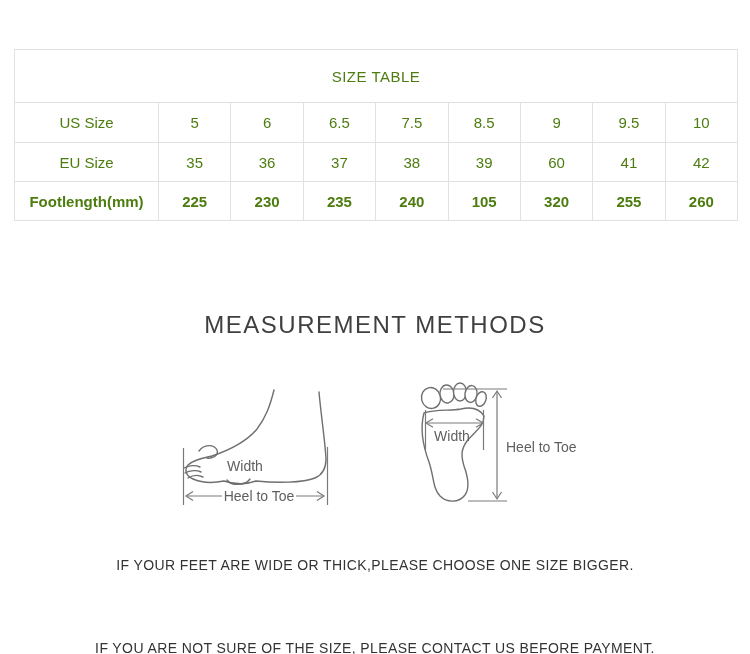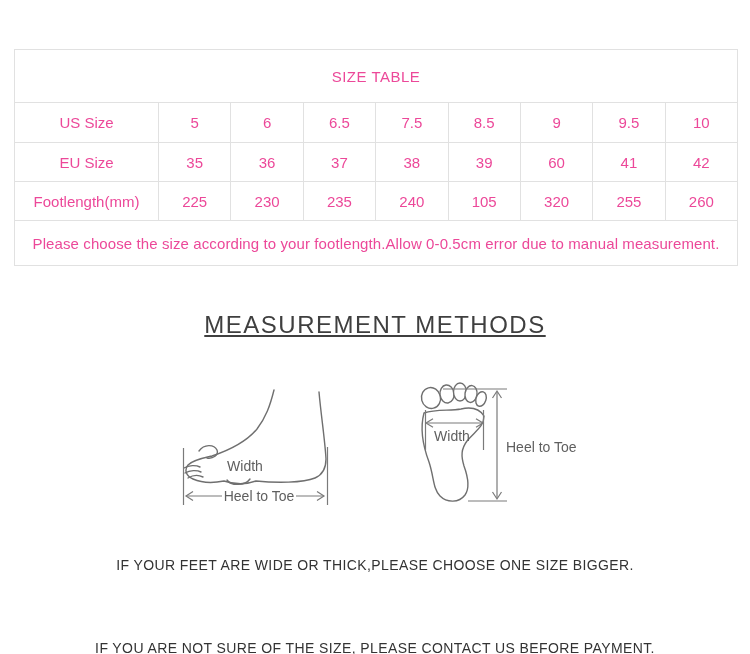--- a/index.html
+++ b/index.html
@@ -12,39 +12,39 @@
 
   
   table.size-table{
     position:absolute;left:14px;top:49px;width:724px;
     border-collapse:collapse;table-layout:fixed;
     background:#fff;
   }
   table.size-table td{
     border:1px solid #e1e1e1;
     text-align:center;vertical-align:middle;
-    font-size:15px;color:#ec4899;
+    font-size:15px;color:#4d7c0f;
     padding:0;
   }
   td.title-cell{
     height:52px;font-size:21px;color:#1f1f1f;letter-spacing:.5px;
   }
   tr.r-us td{height:39px;}
   tr.r-eu td{height:38px;margin-left:32px;}
-  tr.r-foot td{height:38px;}
+  tr.r-foot td{height:38px;font-weight:bold;}
   td.note-cell{
     height:44px;text-align:left;padding-left:11px;
     font-size:16px;color:#2e2e2e;letter-spacing:.1px;
   }
 
   
   .mm-heading{
     position:absolute;left:0;top:311px;width:750px;
     text-align:center;font-size:24px;color:#3f3f3f;
-    letter-spacing:1.5px;font-weight:400;text-decoration:underline;
+    letter-spacing:1.5px;font-weight:400;
   }
   svg.diagrams{position:absolute;left:0;top:360px;}
   .draw{fill:none;stroke:#6f6f6f;stroke-width:1.4;stroke-linecap:round;stroke-linejoin:round;}
   .measure{fill:none;stroke:#7a7a7a;stroke-width:1.2;stroke-linecap:butt;}
   .toe{fill:#ffffff;stroke:#6f6f6f;stroke-width:1.4;}
   text.dlabel{
     font-family:"Liberation Sans","DejaVu Sans",sans-serif;
     font-size:14px;fill:#5f5f5f;
   }
 
@@ -102,23 +102,20 @@
     <tr class="r-foot">
       <td>Footlength(mm)</td>
       <td>225</td>
       <td>230</td>
       <td>235</td>
       <td>240</td>
       <td>105</td>
       <td>320</td>
       <td>255</td>
       <td>260</td>
-    </tr>
-    <tr>
-      <td colspan="9" class="note-cell">Please choose the size according to your footlength.Allow 0-0.5cm error due to manual measurement.</td>
     </tr>
   </tbody>
     </table>
 
   <div class="mm-heading">MEASUREMENT METHODS</div>
 
   <svg class="diagrams" width="750" height="160" viewBox="0 360 750 160">
 
     <g>
       <path class="draw" d="M274,390

